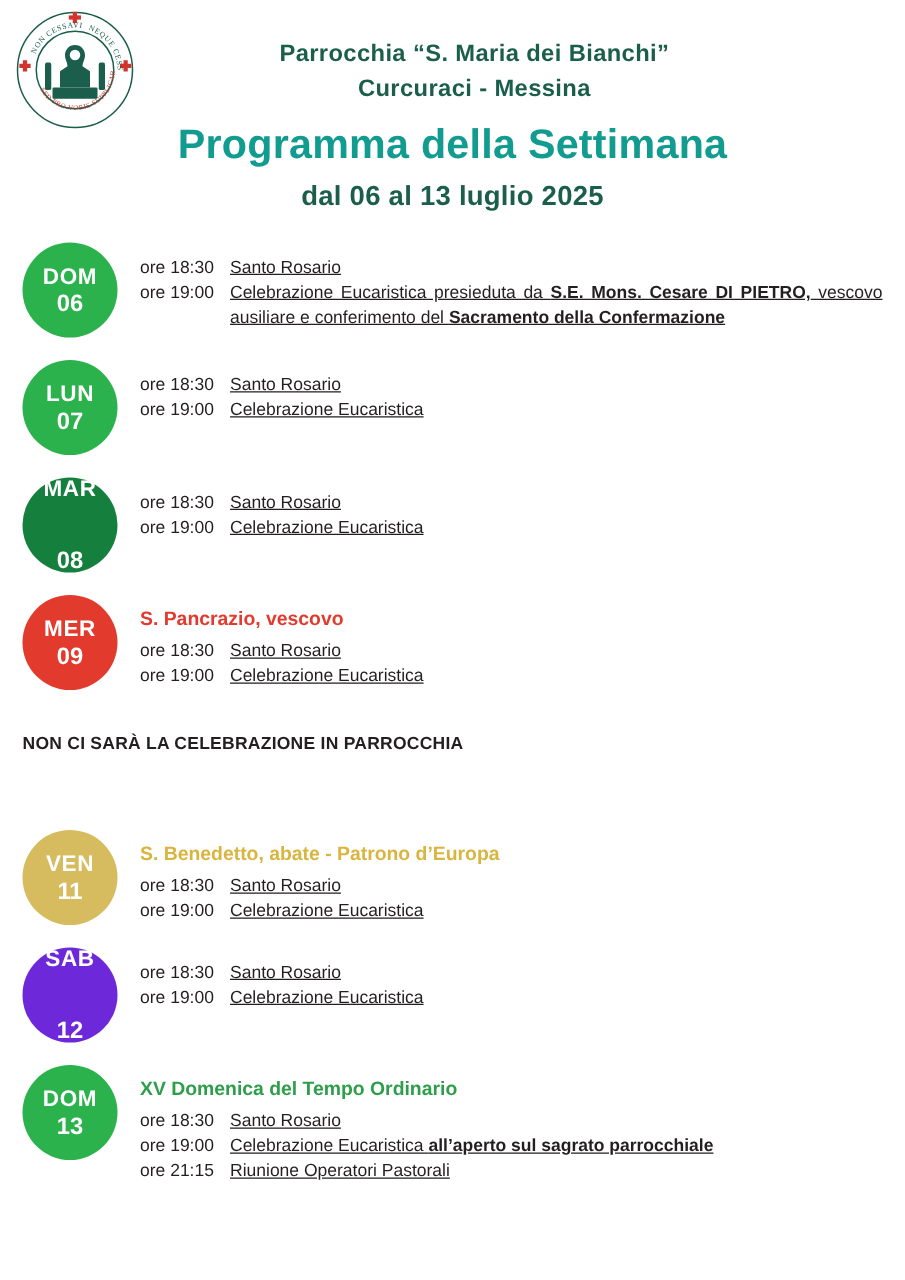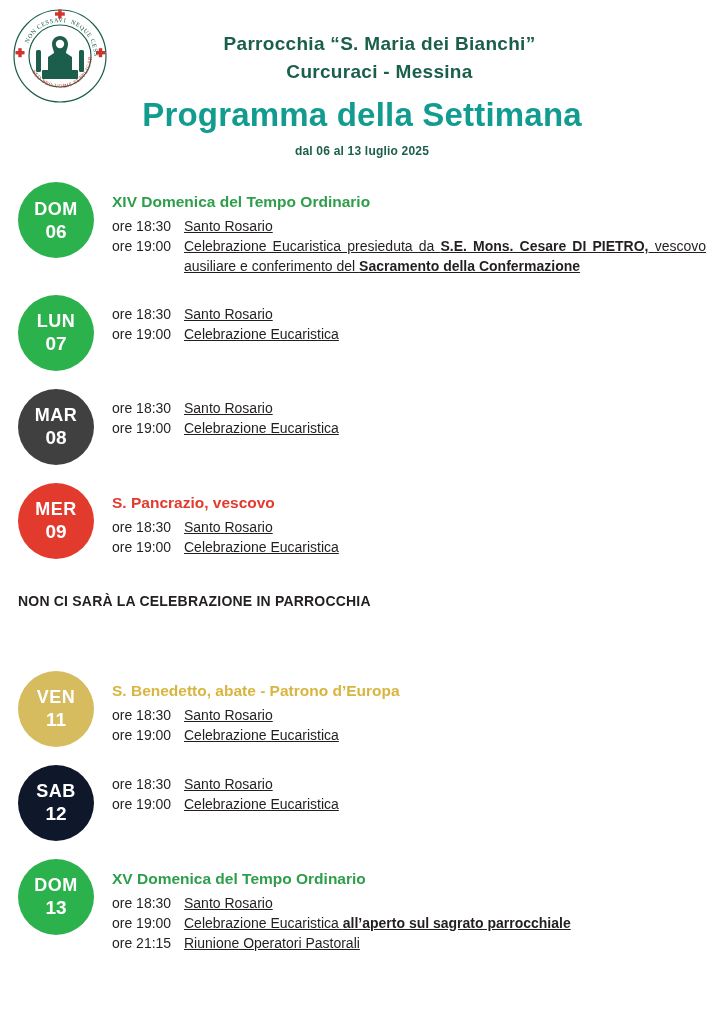--- a/index.html
+++ b/index.html
@@ -43,21 +43,21 @@
   }
   .header .title {
     font-size: 33px;
     font-weight: bold;
     color: #129b8f;
     letter-spacing: .2px;
     margin-top: 9px;
     line-height: 1.25;
   }
   .header .subtitle {
-    font-size: 12px;
+    font-size: 22px;
     font-weight: bold;
     color: #1b5e4b;
     margin-top: 9px;
     letter-spacing: .2px;
   }
 
   
   .schedule {
     margin-top: 24px;
     padding: 0 18px 0 18px;
@@ -182,21 +182,20 @@
   <div class="subtitle">dal 06 al 13 luglio 2025</div>
 </div>
 
 <div class="schedule">
     <div class="day-row">
       <div class="badge" style="background: rgb(43, 178, 76);">
         <div class="dow">DOM</div>
         <div class="dom">06</div>
       </div>
       <div class="entries">
-        <div class="feast green">XIV Domenica del Tempo Ordinario</div>
         <div class="line">
           <span class="time">ore 18:30</span>
           <span class="desc">Santo Rosario</span>
         </div>
         <div class="line justify">
           <span class="time">ore 19:00</span>
           <span class="desc">Celebrazione Eucaristica presieduta da <b>S.E. Mons. Cesare DI PIETRO,</b> vescovo ausiliare e conferimento del <b>Sacramento della Confermazione</b></span>
         </div>
       </div>
     </div>
@@ -210,21 +209,21 @@
           <span class="time">ore 18:30</span>
           <span class="desc">Santo Rosario</span>
         </div>
         <div class="line">
           <span class="time">ore 19:00</span>
           <span class="desc">Celebrazione Eucaristica</span>
         </div>
       </div>
     </div>
     <div class="day-row">
-      <div class="badge" style="background: #404040;">
+      <div class="badge" style="background: #15803d; justify-content: space-between;">
         <div class="dow">MAR</div>
         <div class="dom">08</div>
       </div>
       <div class="entries">
         <div class="line">
           <span class="time">ore 18:30</span>
           <span class="desc">Santo Rosario</span>
         </div>
         <div class="line">
           <span class="time">ore 19:00</span>
@@ -265,21 +264,21 @@
           <span class="time">ore 18:30</span>
           <span class="desc">Santo Rosario</span>
         </div>
         <div class="line">
           <span class="time">ore 19:00</span>
           <span class="desc">Celebrazione Eucaristica</span>
         </div>
       </div>
     </div>
     <div class="day-row">
-      <div class="badge" style="background: #0f172a;">
+      <div class="badge" style="background: #6d28d9; justify-content: space-between;">
         <div class="dow">SAB</div>
         <div class="dom">12</div>
       </div>
       <div class="entries">
         <div class="line">
           <span class="time">ore 18:30</span>
           <span class="desc">Santo Rosario</span>
         </div>
         <div class="line">
           <span class="time">ore 19:00</span>

